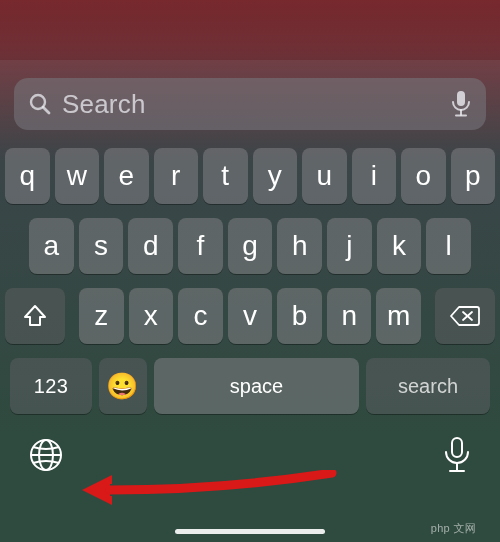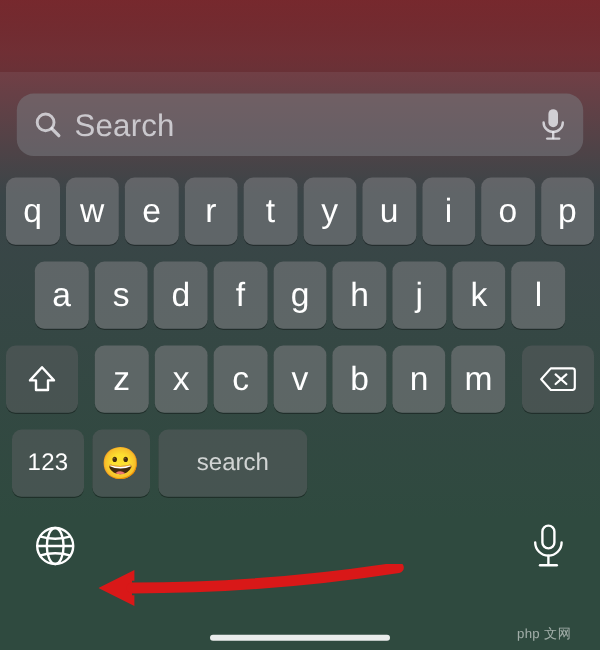--- a/index.html
+++ b/index.html
@@ -59,21 +59,21 @@
       background: rgba(90,92,95,0.55);
     }
     .row3-mid { flex:1; display:flex; gap:5px; }
     .bottom-row {
       display: flex;
       gap: 7px;
       padding: 0 5px;
       margin-top: 0;
     }
     .num-key {
-      width: 60px; flex:none;
+      width: 82px; flex:none;
       background: rgba(90,92,95,0.55);
       font-size: 20px;
       font-weight: 400;
       letter-spacing: 0.3px;
     }
     .emoji-key {
       width: 48px; flex:none;
       background: rgba(90,92,95,0.55);
       font-size: 26px;
     }
@@ -185,20 +185,21 @@
       <svg width="30" height="22" viewBox="0 0 30 22" fill="none">
         <path d="M9 2 L27 2 Q29 2 29 4 L29 18 Q29 20 27 20 L9 20 L1 11 Z" stroke="#fff" stroke-width="1.8" fill="none" stroke-linejoin="round"></path>
         <line x1="13" y1="7" x2="22" y2="15" stroke="#fff" stroke-width="1.8" stroke-linecap="round"></line>
         <line x1="22" y1="7" x2="13" y2="15" stroke="#fff" stroke-width="1.8" stroke-linecap="round"></line>
       </svg>
     </div>
   </div>
   <div class="bottom-row">
     <div class="key num-key">123</div>
     <div class="key emoji-key">😀</div>
+    <div class="key space-key">space</div>
     <div class="key search-key">search</div>
   </div>
 </div>
 
 <div class="dock-row">
   <div>
     <svg width="36" height="36" viewBox="0 0 36 36" fill="none">
       <circle cx="18" cy="18" r="15" stroke="#fff" stroke-width="2" fill="none"></circle>
       <ellipse cx="18" cy="18" rx="7" ry="15" stroke="#fff" stroke-width="2" fill="none"></ellipse>
       <line x1="3" y1="18" x2="33" y2="18" stroke="#fff" stroke-width="2"></line>

